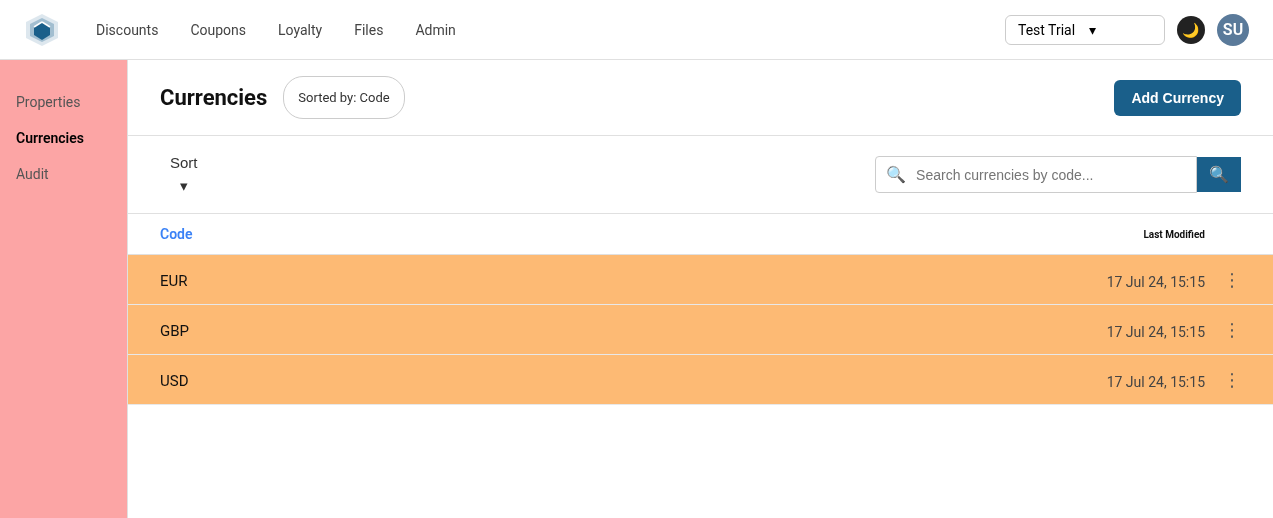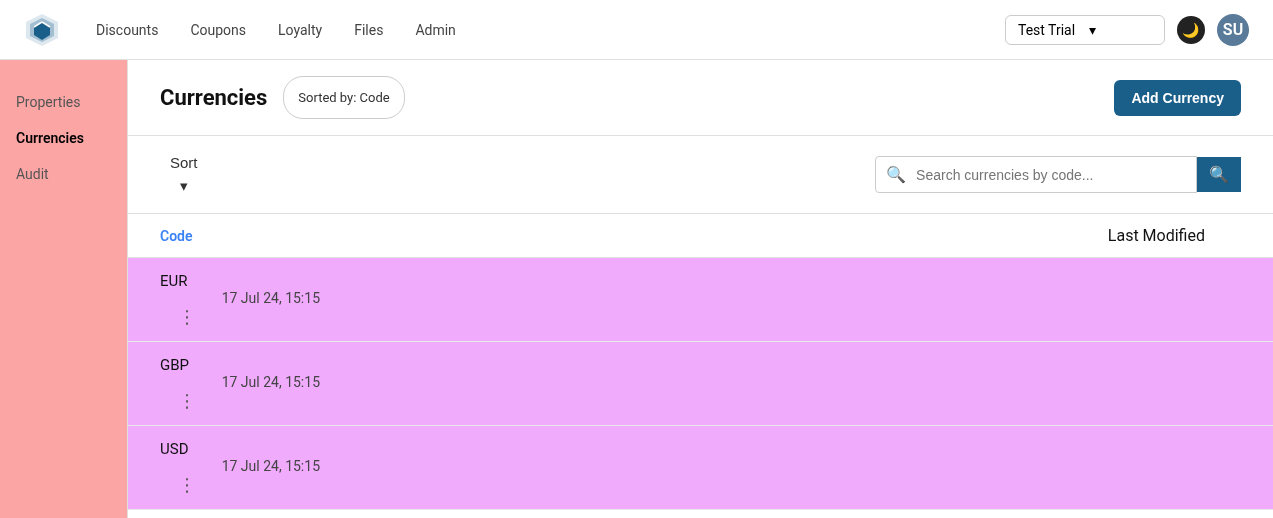--- a/index.html
+++ b/index.html
@@ -217,29 +217,28 @@
       margin: 0;
     }
     .table-header {
       display: flex;
       align-items: center;
       padding: 12px 32px;
       border-bottom: 1px solid #e0e0e0;
       background: #fff;
     }
     .col-code { flex: 1; font-size: 14px; font-weight: 600; color: #3b82f6; }
-    .col-modified { width: 200px; font-size: 16px; font-weight: 400; color: #111; text-align: right; padding-right: 36px; }
+    .col-modified { width: 200px; font-size: 10px; font-weight: 700; color: #111; text-align: right; padding-right: 36px; }
     .table-row {
       display: flex;
-      align-items: flex-start;
+      align-items: flex-end;
       padding: 14px 32px;
       border-bottom: 1px solid #e8e8e8;
-      background: #f0abfc;
-      cursor: pointer;
-      flex-direction: column;
+      background: #fdba74;
+      cursor: pointer;
     }
     .cell-code { flex: 1; font-size: 15px; color: #111; }
     .cell-modified { width: 160px; font-size: 14px; color: #444; text-align: right; }
     .row-menu {
       width: 36px;
       display: flex;
       align-items: center;
       justify-content: flex-end;
       color: #555;
       font-size: 18px;

